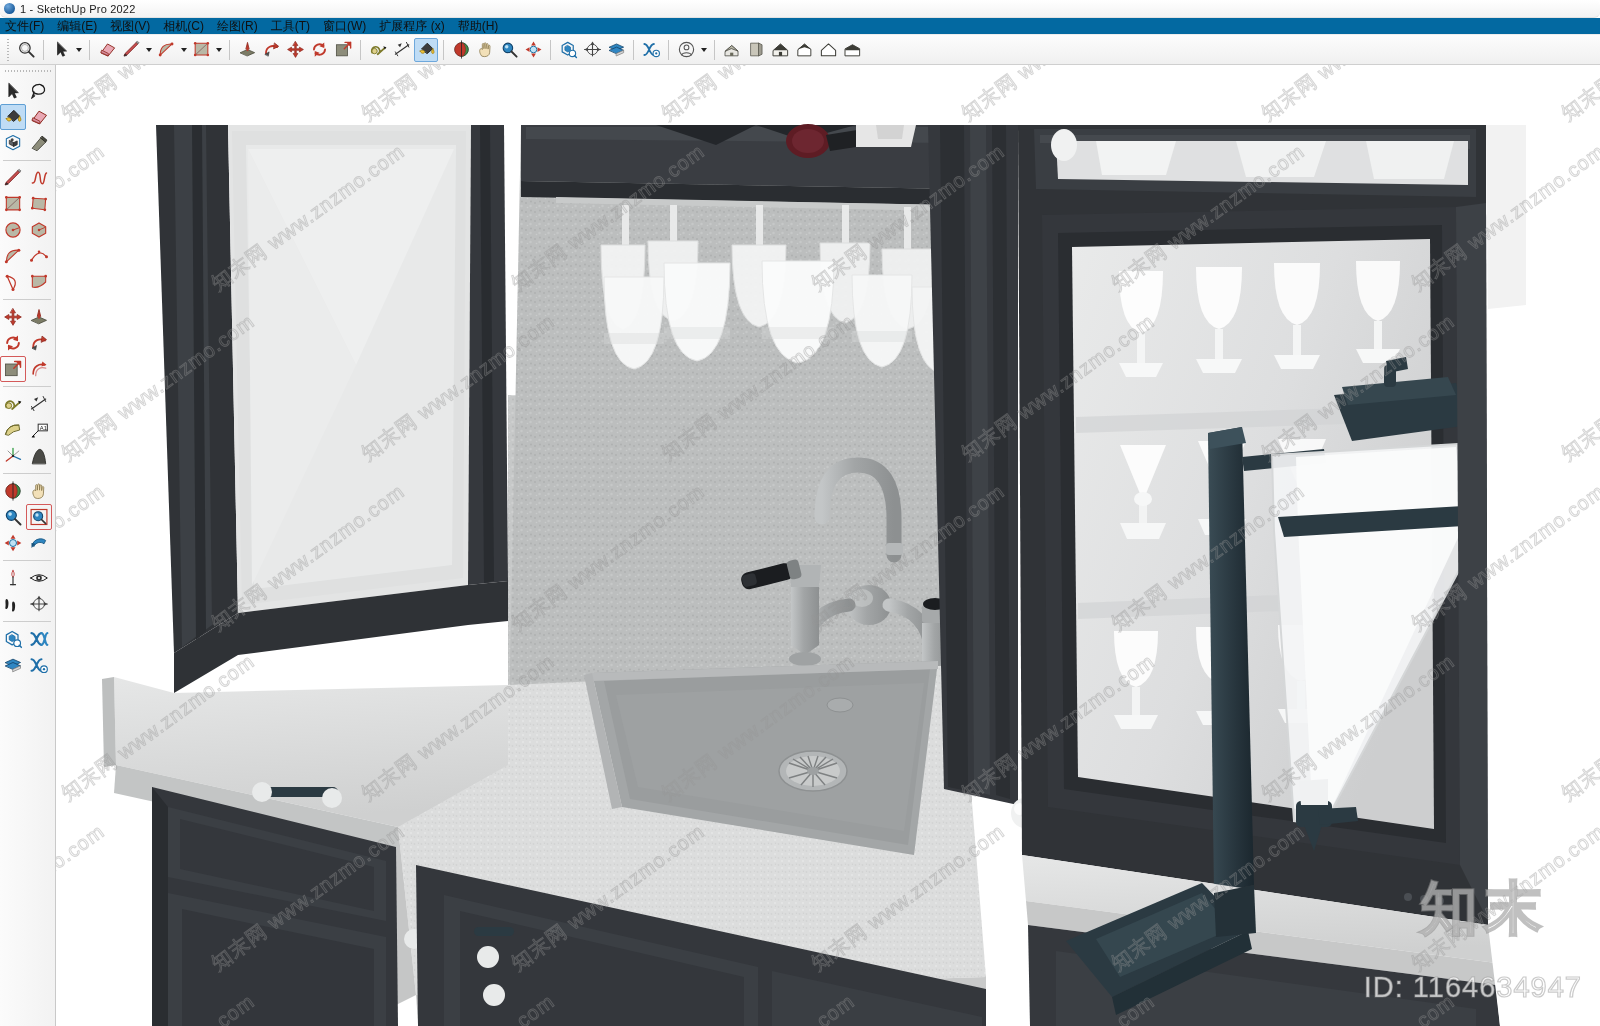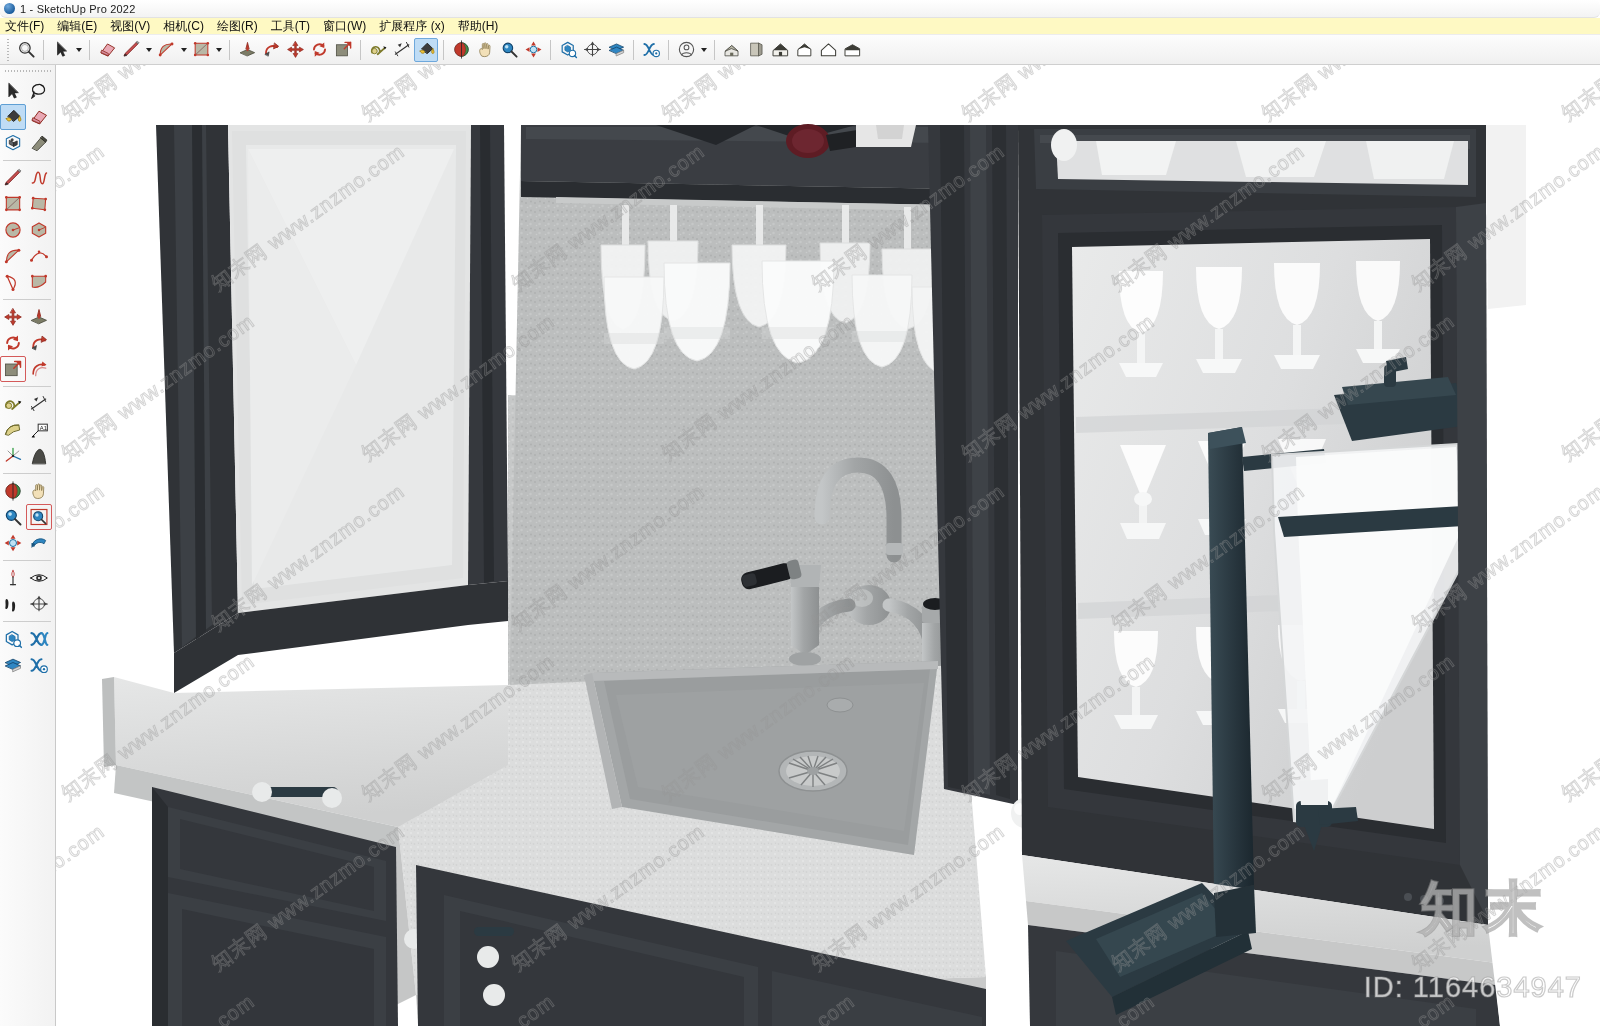--- a/index.html
+++ b/index.html
@@ -23,21 +23,21 @@
   #app-logo {
     width: 11px; height: 11px; border-radius: 50%;
     background: radial-gradient(circle at 35% 30%, #6fa8dc, #1c5e9e 70%);
     margin-right: 5px; flex: 0 0 auto;
   }
   #title-text { letter-spacing: .2px; }
 
   
   #menubar {
     height: 17px; width: 1600px;
-    background: #fef9c3;
+    background: #0369a1;
     display: flex; align-items: center;
     font-size: 12px; color: #101010;
     padding-left: 5px;
     border-bottom: 1px solid #ededed;
   }
   .menu-item {
     padding: 0 9px 0 0; margin-right: 4px;
     line-height: 17px; white-space: nowrap; cursor: default;
   }
 

